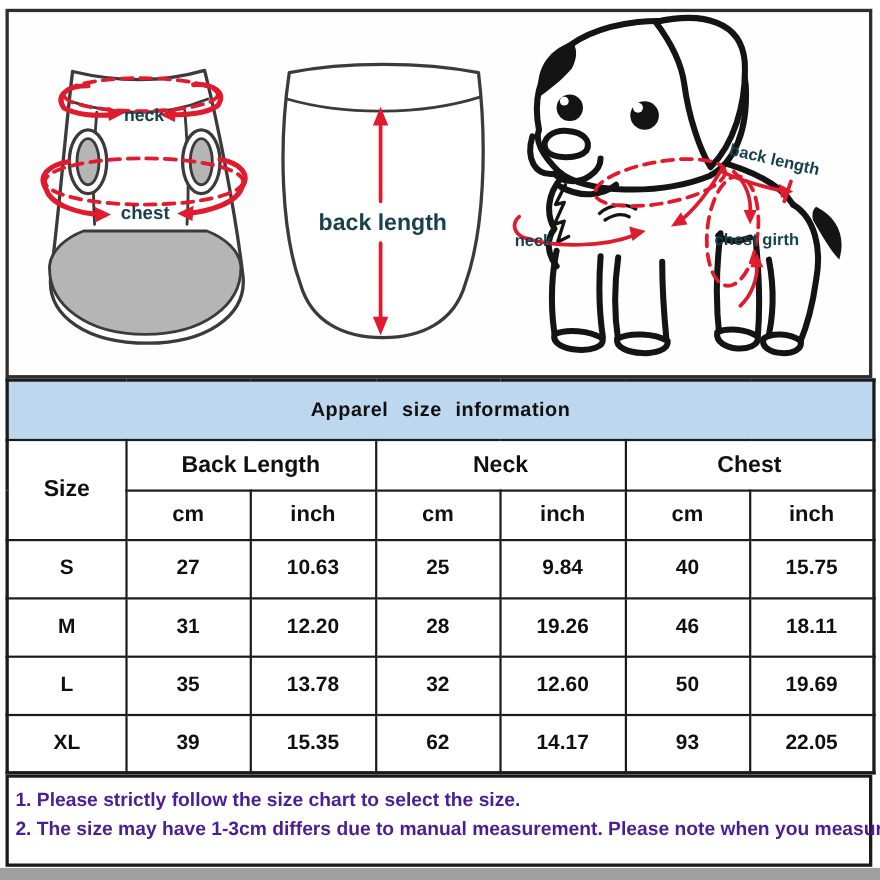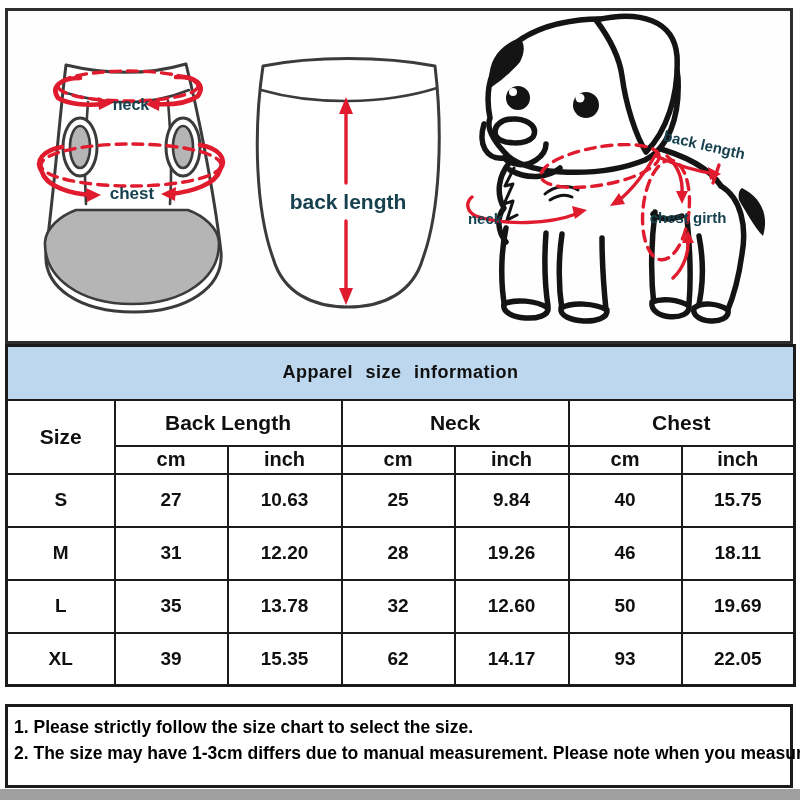--- a/index.html
+++ b/index.html
@@ -49,31 +49,31 @@
     border:2px solid var(--table-border,#1b1b1b);
     text-align:center; vertical-align:middle;
     font-weight:bold; padding:0; color:#101010;
   }
   .title-cell {
     background:var(--title-bar-blue,#bdd7ee);
     font-size:18px; height:54px; word-spacing:7px; letter-spacing:0.5px;
   }
   .size-head   { font-size:21px;margin-top:39px; }
   .group-row th{ font-size:21px; height:46px; }
-  .unit-row th { font-size:20px; height:28px;margin-left:15px; }
+  .unit-row th { font-size:20px; height:45px;margin-left:15px; }
   .data-row td { font-size:19px; height:53px; }
 
   
   .notes-box {
     position:absolute; left:5px; top:704px; width:788px; height:84px;
     border:3px solid var(--table-border,#1b1b1b); background:#ffffff;
     padding:7px 6px 0 6px;
   }
   .note-line {
-    font-size:17.5px; font-weight:bold; line-height:26px; color:#000000;
+    font-size:17.5px; font-weight:bold; line-height:26px; color:#4c1d95;
     white-space:nowrap;
   }
 
   .bottom-strip {
     position:absolute; left:0; top:789px; width:800px; height:11px;
     background:var(--bottom-strip-gray,#a0a0a0);
   }
 </style>
 </head>
 <body>

